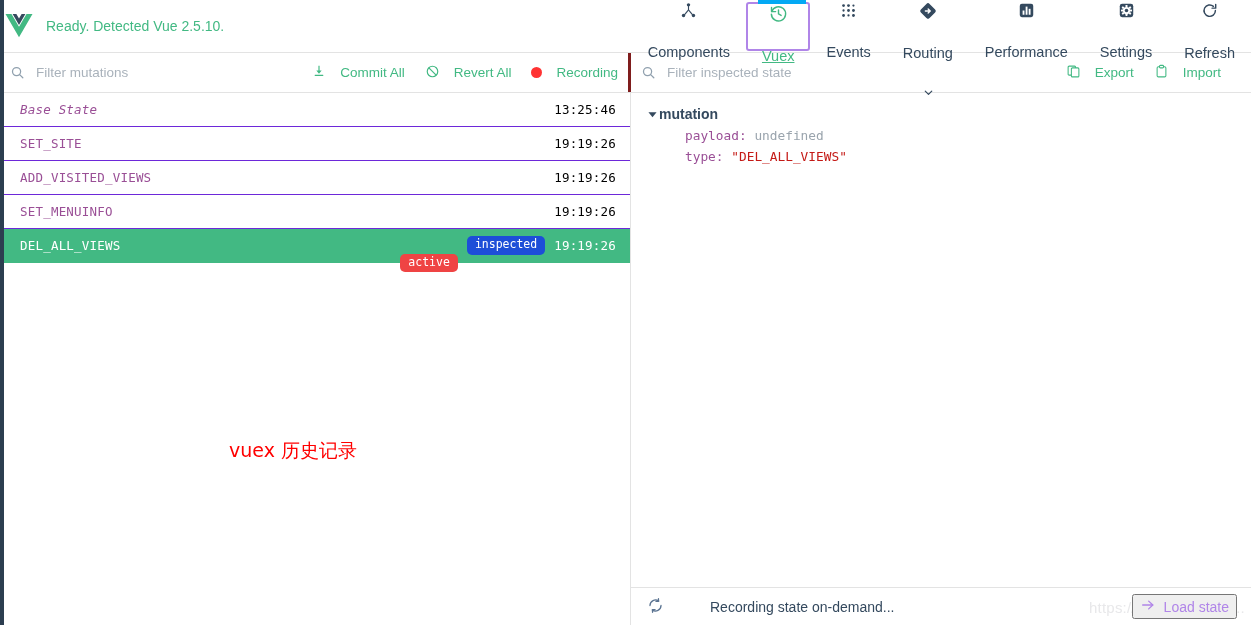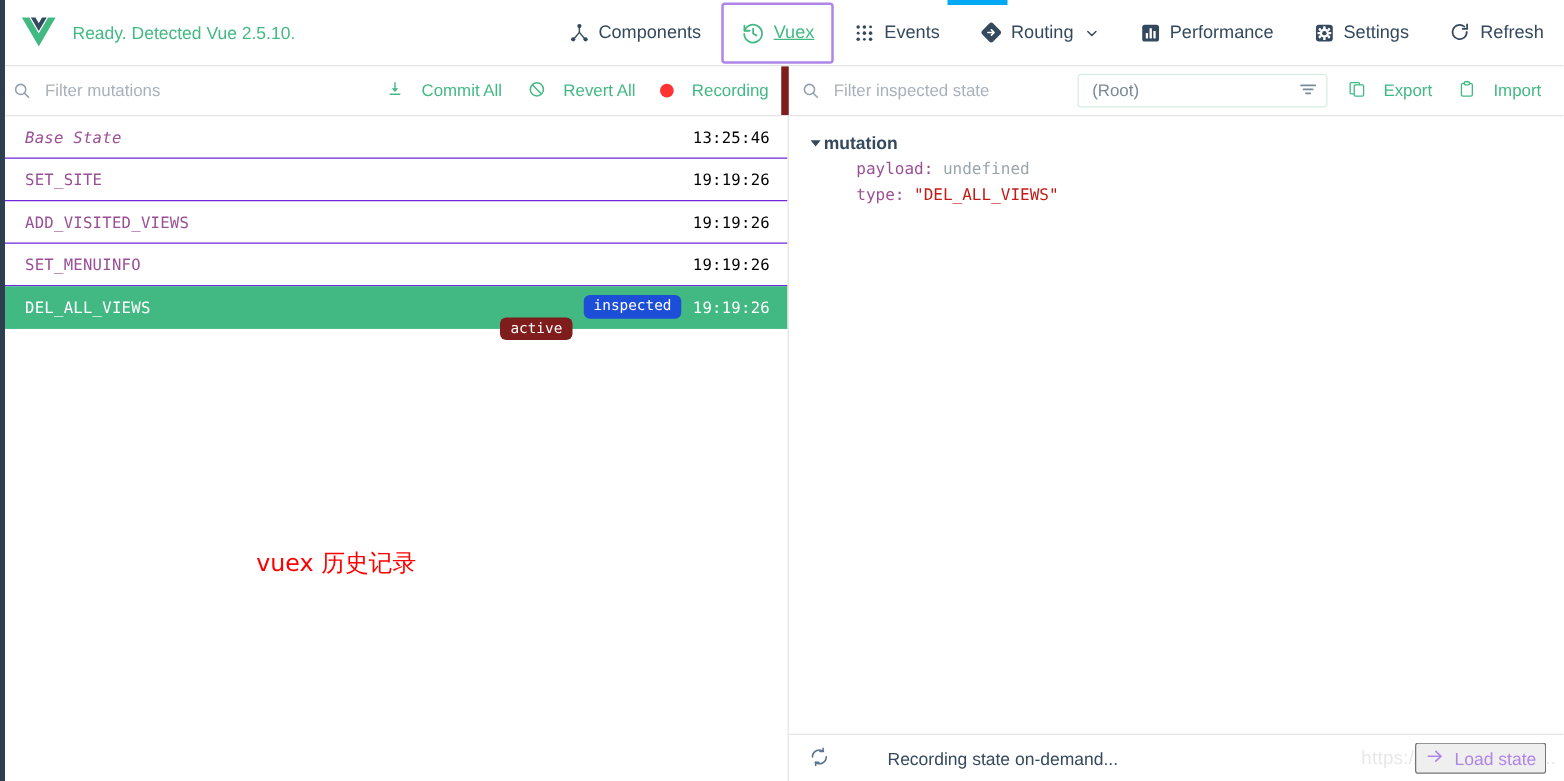--- a/index.html
+++ b/index.html
@@ -35,21 +35,21 @@
     background: #03a9f4;
     z-index: 40;
   }
   
   .header {
     height: 53px;
     flex: 0 0 53px;
     border-bottom: 1px solid #e3e3e3;
     display: flex;
     align-items: center;
-    padding-left: 16px;
+    padding-left: 4px;
     box-sizing: border-box;
     position: relative;
   }
   .logo {
     width: 30px; height: 30px;
     flex: 0 0 30px;
     margin-right: 12px;
     display: block;
   }
   .status-message {
@@ -59,31 +59,32 @@
   }
   .tabs {
     margin-left: auto;
     display: flex;
     align-items: center;
     height: 53px;
   }
   .tab {
     display: flex;
     align-items: center;
-    gap: 7px;
+    gap: 25px;
     padding: 0 14px;
     height: 53px;
     color: #34495e;
     font-size: 14.5px;
     white-space: nowrap;
     box-sizing: border-box;
     border: 2px solid transparent;
     cursor: pointer;
     background: none;
     font-family: inherit;
+    flex-direction: column;
   }
   .tab .ticon { display: flex; align-items: center; }
   .tab.active {
     color: #42b983;
     border: 2px solid #b085e8;
     border-radius: 3px;
     height: 49px;
     margin-top: 0;
     text-decoration: underline;
   }
@@ -100,27 +101,27 @@
   }
   .toolbar {
     display: flex;
     align-items: center;
     height: 39px;
     box-sizing: border-box;
   }
   .toolbar-left {
     width: 631px;
     flex: 0 0 631px;
-    border-right: 6px solid #7f1d1d;
+    border-right: 3px solid #7f1d1d;
     padding-left: 10px;
   }
   .toolbar-right {
     flex: 1;
     padding-left: 10px;
-    padding-right: 8px;
+    padding-right: 20px;
   }
   .search-icon { flex: 0 0 16px; display: flex; align-items: center; margin-right: 8px; }
   .filter-input {
     border: none; outline: none;
     font-family: inherit;
     font-size: 13.5px;
     color: #34495e;
     background: transparent;
     height: 24px;
     flex: 1 1 auto;
@@ -204,26 +205,26 @@
   .entry.active .etime { color: #fff; }
   .badge {
     font-family: "DejaVu Sans Mono", monospace;
     font-size: 11.5px;
     border-radius: 5px;
     padding: 3px 8px 4px;
     margin-right: 9px;
     line-height: 1;
     white-space: nowrap;
   }
-  .badge.b-active { background: #7f1d1d; color: #fff; margin-top: 35px; }
+  .badge.b-active { background: #ef4444; color: #fff; margin-top: 35px; }
   .badge.b-inspected { background: #1d4ed8; color: #fff; }
 
   .annotation {
     position: absolute;
-    left: 205px; top: 345px;
+    left: 229px; top: 345px;
     color: #ff0000;
     font-size: 19px;
     font-family: "DejaVu Sans", sans-serif;
     white-space: nowrap;
   }
 
   .pane-right {
     flex: 1 1 auto;
     display: flex;
     flex-direction: column;
@@ -463,30 +464,20 @@
 
     <div class="toolbar toolbar-right">
       <span class="search-icon">
         <svg width="15" height="15" viewBox="0 0 24 24" fill="none" stroke="#90a0ae" stroke-width="2" stroke-linecap="round">
             <circle cx="10.5" cy="10.5" r="6.5"></circle>
             <path d="M15.4 15.4 20.5 20.5"></path>
           </svg>
       </span>
       <input class="filter-input" value="" placeholder="Filter inspected state" style="">
 
-      <div class="root-select">
-        <span class="root-label">(Root)</span>
-        <span>
-          <svg width="17" height="17" viewBox="0 0 24 24" stroke="#7a8a99" stroke-width="1.9" stroke-linecap="round" fill="none">
-            <path d="M4 7.5h16"></path>
-              <path d="M6.8 12h10.4"></path>
-              <path d="M9.6 16.5h4.8"></path>
-          </svg>
-        </span>
-      </div>
 
       <button class="tool-btn">
         <span>
           <svg width="15" height="15" viewBox="0 0 24 24" fill="none" stroke="#42b983" stroke-width="1.7">
             <rect x="3.4" y="3.4" width="12" height="14.4" rx="1.6"></rect>
             <rect x="8.6" y="6.2" width="12" height="14.4" rx="1.6" fill="#fff"></rect>
           </svg>
         </span>
         <span>Export</span>
       </button>

